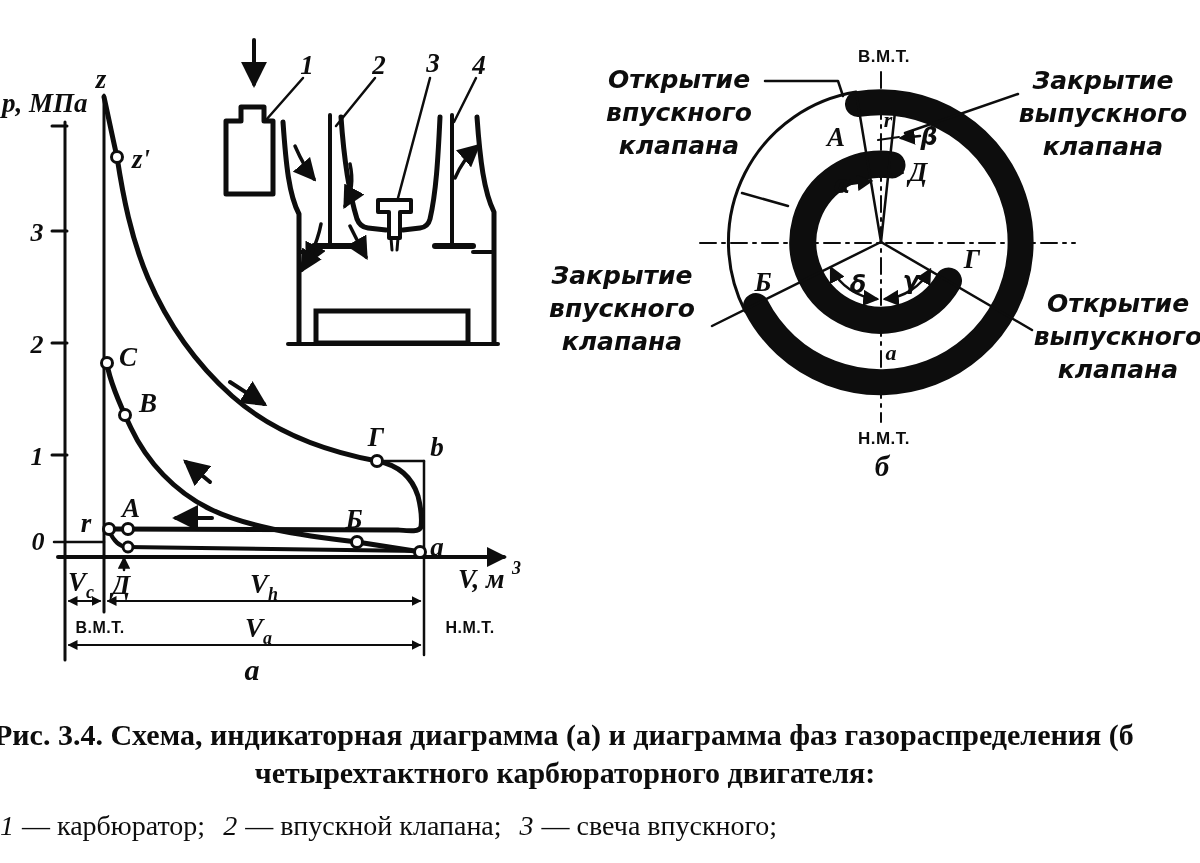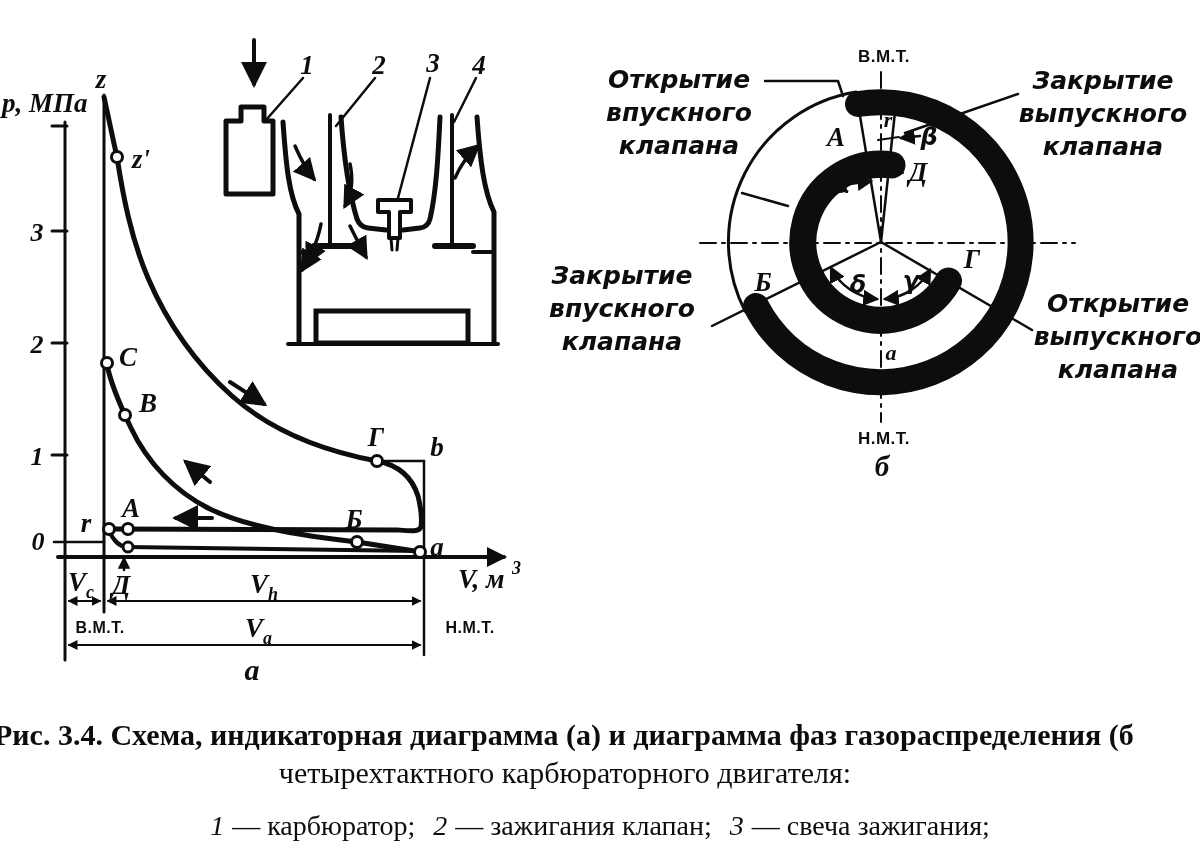--- a/index.html
+++ b/index.html
@@ -17,23 +17,23 @@
        font-size:26px;fill:#0d0d0d;}
   .caps{font-family:"Liberation Sans",sans-serif;font-weight:bold;
        font-size:16px;letter-spacing:.5px;fill:#0d0d0d;}
   .hand{font-family:"DejaVu Sans",sans-serif;font-style:italic;font-weight:bold;
        font-size:25px;fill:#0d0d0d;}
   .greek{font-family:"DejaVu Sans",sans-serif;font-style:italic;font-weight:bold;
        font-size:24px;fill:#0d0d0d;}
   #caption1{position:absolute;left:-6px;top:718px;width:1400px;white-space:nowrap;
        font-size:30px;font-weight:bold;}
   #caption2{position:absolute;left:0;top:756px;width:1130px;text-align:center;
-       font-size:30px;font-weight:normal;}
+       font-size:30px;font-weight:bold;}
   #legend{position:absolute;left:0;top:810px;width:1200px;display:flex;
-       justify-content:center;gap:18px;font-size:28px;}
+       justify-content:flex-start;gap:18px;font-size:28px;}
   #legend .num{font-style:italic;margin-right:8px;}
   #legend .item{white-space:nowrap;}
 </style>
 </head>
 <body>
 
 <svg width="1200" height="863" viewBox="0 0 1200 863">
   <defs>
     <marker id="ah" viewBox="0 0 10 10" refX="8.5" refY="5" markerWidth="6.5" markerHeight="6.5" orient="auto-start-reverse">
         <path d="M0,0 L10,5 L0,10 z" fill="#0d0d0d"></path>
@@ -253,15 +253,15 @@
       <text class="hand" x="1118" y="345" text-anchor="middle">выпускного</text>
       <text class="hand" x="1118" y="378" text-anchor="middle">клапана</text>
     </g>
   </g>
 </svg>
 
 <div id="caption1">Рис. 3.4. Схема, индикаторная диаграмма (а) и диаграмма фаз газораспределения (б</div>
 <div id="caption2">четырехтактного карбюраторного двигателя:</div>
 <div id="legend">
   <span class="item"><span class="num">1</span><span>— карбюратор;</span></span>
-  <span class="item"><span class="num">2</span><span>— зажигания клапан;</span></span>
-  <span class="item"><span class="num">3</span><span>— свеча зажигания;</span></span>
+  <span class="item"><span class="num">2</span><span>— впускной клапана;</span></span>
+  <span class="item"><span class="num">3</span><span>— свеча впускного;</span></span>
 </div>
 
 </body></html>

